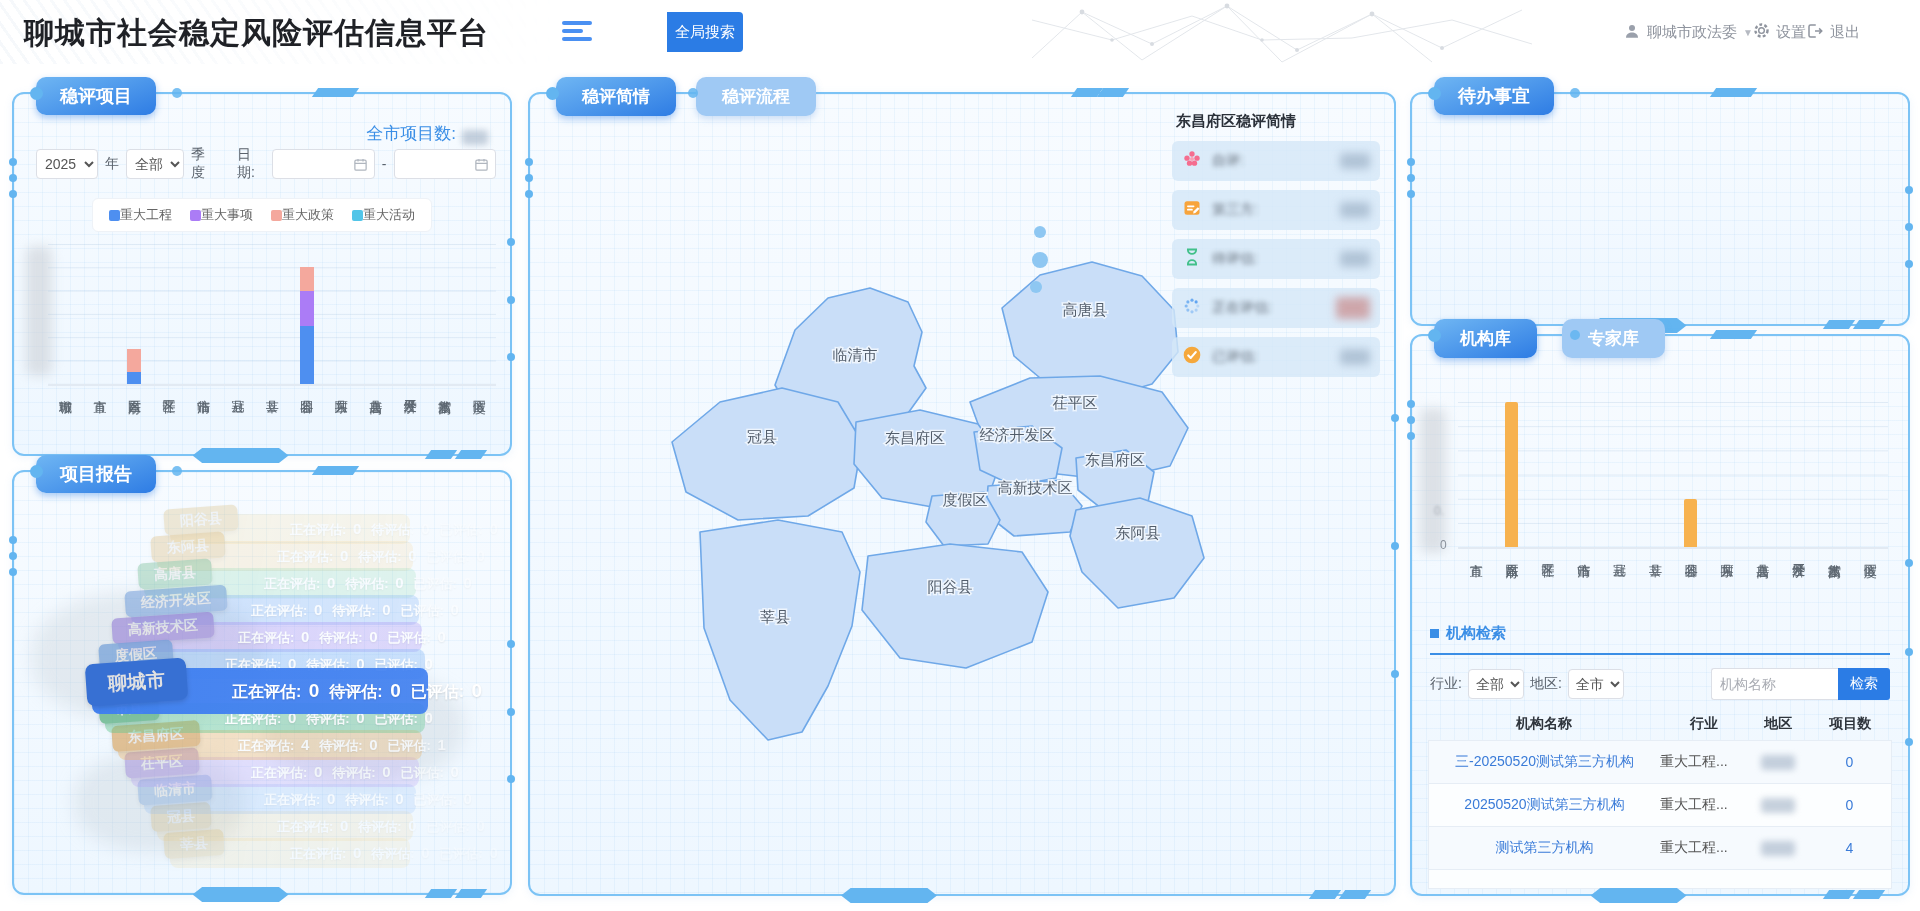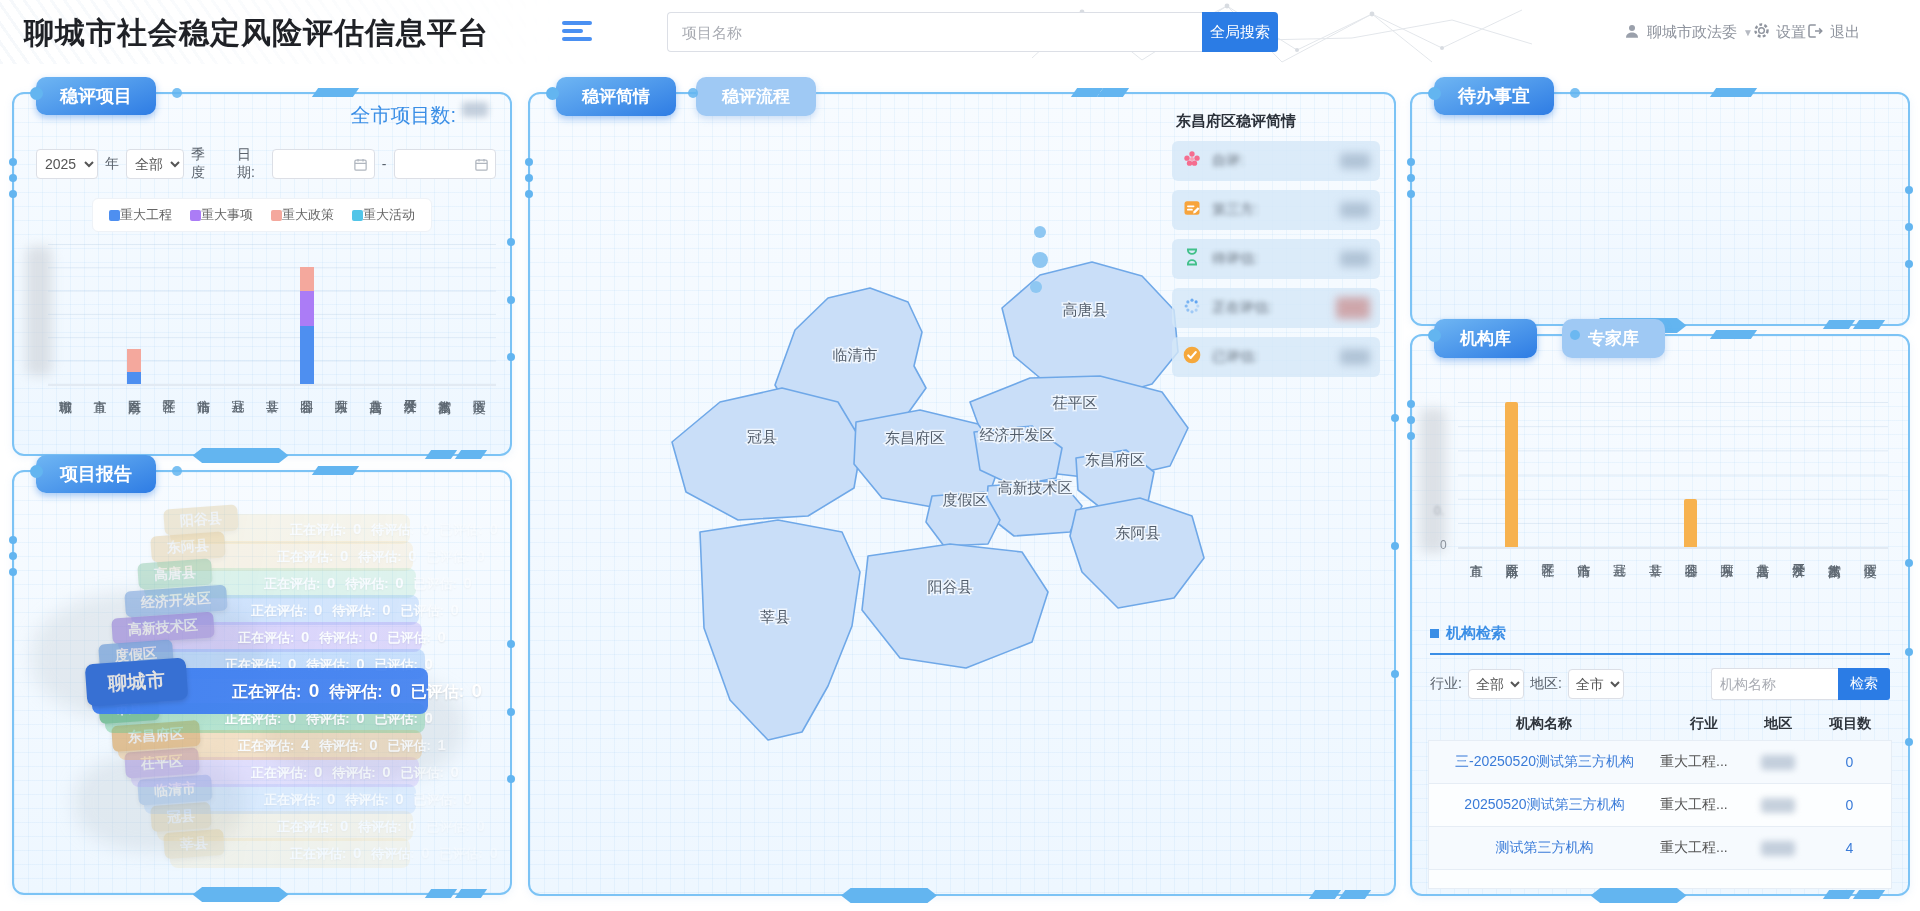--- a/index.html
+++ b/index.html
@@ -41,21 +41,21 @@
   .tabbtn.off{background:#9fc9f4;box-shadow:0 3px 7px rgba(120,170,230,.35);}
   
   .deco{position:absolute;background:#63b5f0;pointer-events:none;}
   .deco.dot{border-radius:50%;}
   .deco.pill{height:15px;width:96px;bottom:-9px;left:36%;
     clip-path:polygon(10% 0,90% 0,100% 50%,90% 100%,10% 100%,0 50%);}
   .deco.slash{width:26px;height:9px;transform:skewX(-35deg);}
   .deco.side{width:8px;height:8px;border-radius:50%;left:-5px;}
   .deco.sider{width:8px;height:8px;border-radius:50%;right:-5px;}
   
-  .total{position:absolute;top:8px;right:22px;color:#3a8ee6;font-size:20px;display:flex;align-items:flex-start;gap:6px;}
+  .total{position:absolute;top:28px;right:22px;color:#3a8ee6;font-size:17px;display:flex;align-items:flex-end;gap:6px;}
   .chip{display:inline-block;width:26px;height:15px;border-radius:3px;background:#a9b8ca;filter:blur(3px);opacity:.65;}
   .filters{position:absolute;left:22px;top:52px;right:14px;display:flex;align-items:center;gap:7px;
     font-size:14px;color:#5a626c;}
   .filters select{height:30px;border:1px solid #dcdfe6;border-radius:4px;background:#fff;color:#555;
     font-size:14px;padding:0 4px;font-family:inherit;}
   .dateinput{width:106px;height:28px;border:1px solid #dcdfe6;border-radius:4px;background:#fff;
     display:flex;align-items:center;justify-content:flex-end;padding-right:6px;}
   .legend{position:absolute;left:50%;transform:translateX(-50%);top:104px;display:flex;gap:18px;align-items:center;
     background:#fff;border:1px solid #eef2f7;border-radius:6px;padding:7px 16px;white-space:nowrap;}
   .lg-item{display:flex;align-items:center;font-size:13px;color:#666;cursor:pointer;}
@@ -144,21 +144,20 @@
         <circle cx="90" cy="40" r="1.8"></circle>
     </g>
   </svg>
   <div class="hdr-title">聊城市社会稳定风险评估信息平台</div>
   <div class="burger">
       <i></i>
       <i></i>
       <i></i>
     </div>
   <div class="searchbar">
-    <input placeholder="项目名称" style="">
     <button>全局搜索</button>
   </div>
   <div class="hdr-right">
     <div class="hdr-item">
       <span>
         <svg width="18" height="18" viewBox="0 0 24 24">
             <circle cx="12" cy="8" r="4" fill="#9aa0ab"></circle>
             <path d="M4,21 c0,-5 4,-7 8,-7 s8,2 8,7 z" fill="#9aa0ab"></path>
           </svg>
       </span>

